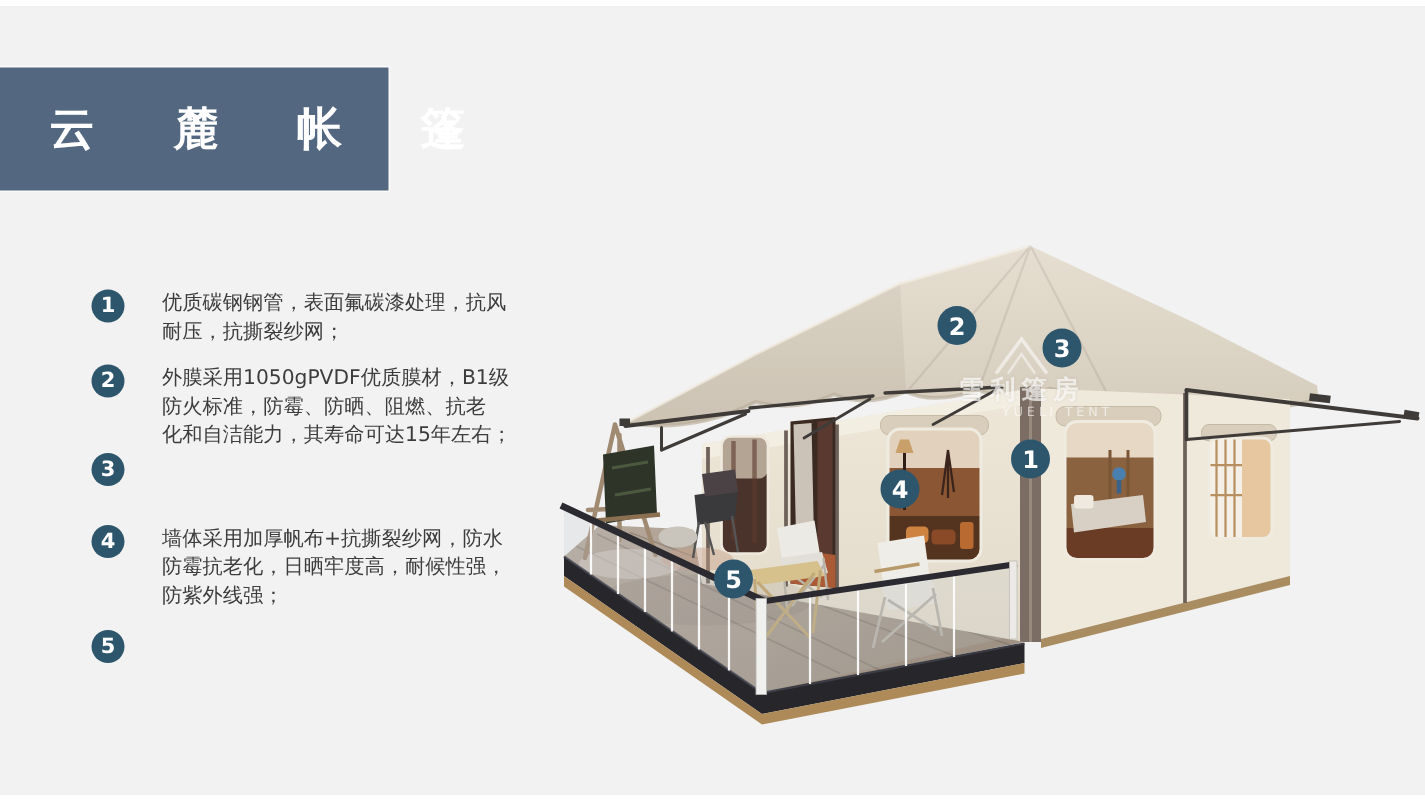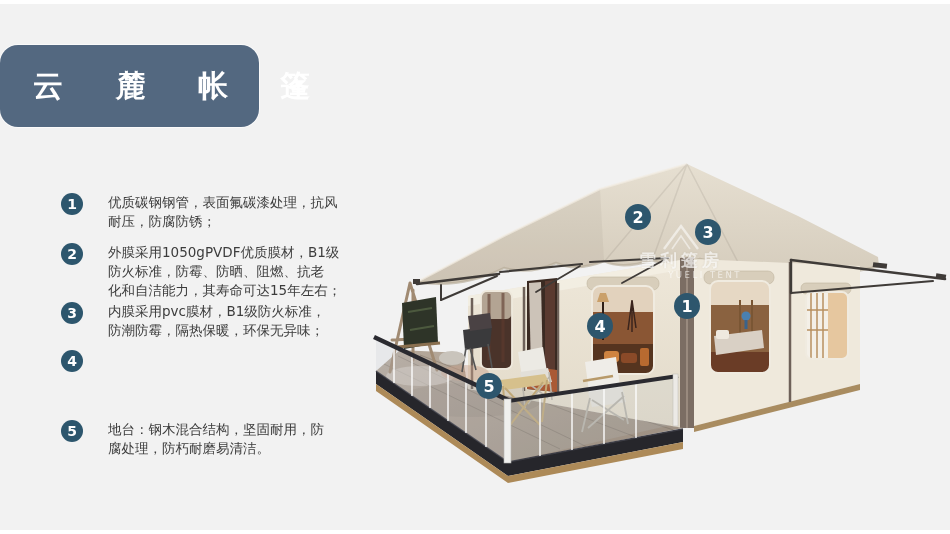--- a/index.html
+++ b/index.html
@@ -10,21 +10,20 @@
   }
   .edge-strip{position:absolute;left:0;width:950px;background:#ffffff;}
   .edge-strip.top{top:0;height:4px;}
   .edge-strip.bottom{bottom:0;height:4px;}
 
   
   .banner{
     position:absolute;left:0;top:45px;width:259px;height:82px;
     background:#536880;display:flex;align-items:center;
     box-shadow:0 0 0 1px rgba(255,255,255,.6);
-    border-radius:18px;
   }
   .banner-title{
     color:#ffffff;font-size:30px;font-weight:bold;
     letter-spacing:21px;padding-left:33px;white-space:nowrap;
   }
 
   
   .feature{
     position:absolute;left:61px;display:flex;align-items:flex-start;
   }
@@ -75,40 +74,39 @@
 <div class="edge-strip top"></div>
 <div class="edge-strip bottom"></div>
 
 <div class="banner">
   <span class="banner-title">云 麓 帐 篷</span>
 </div>
 
 <div class="feature" id="feat1">
   <span class="feature-num">1</span>
   <span class="feature-text">优质碳钢钢管，表面氟碳漆处理，抗风
-耐压，防腐防锈；</span>
+耐压，抗撕裂纱网；</span>
 </div>
 <div class="feature" id="feat2">
   <span class="feature-num">2</span>
   <span class="feature-text">外膜采用1050gPVDF优质膜材，B1级
 防火标准，防霉、防晒、阻燃、抗老
 化和自洁能力，其寿命可达15年左右；</span>
 </div>
 <div class="feature" id="feat3">
   <span class="feature-num">3</span>
-  <span class="feature-text">内膜采用pvc膜材，B1级防火标准，
-防潮防霉，隔热保暖，环保无异味；</span>
 </div>
 <div class="feature" id="feat4">
   <span class="feature-num">4</span>
+  <span class="feature-text">墙体采用加厚帆布+抗撕裂纱网，防水
+防霉抗老化，日晒牢度高，耐候性强，
+防紫外线强；</span>
 </div>
 <div class="feature" id="feat5">
   <span class="feature-num">5</span>
-  <span class="feature-text">地台：钢木混合结构，坚固耐用，防
-腐处理，防朽耐磨易清洁。</span>
 </div>
 
 <svg class="scene" viewBox="0 0 950 534">
   <defs>
     <linearGradient id="roofGrad" x1="0" y1="0" x2="0" y2="1">
       <stop offset="0" stop-color="#e6dfd1"></stop>
       <stop offset="1" stop-color="#d4cbbb"></stop>
     </linearGradient>
     <linearGradient id="wallGrad" x1="0" y1="0" x2="0" y2="1">
       <stop offset="0" stop-color="#eee7d9"></stop>

